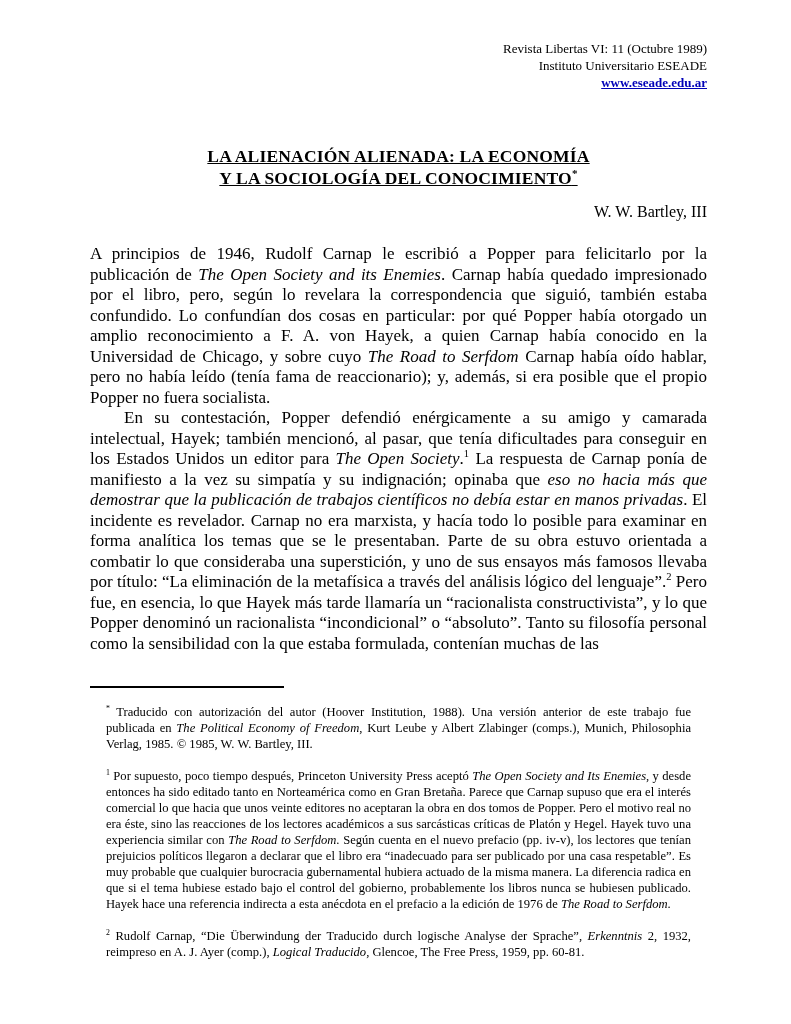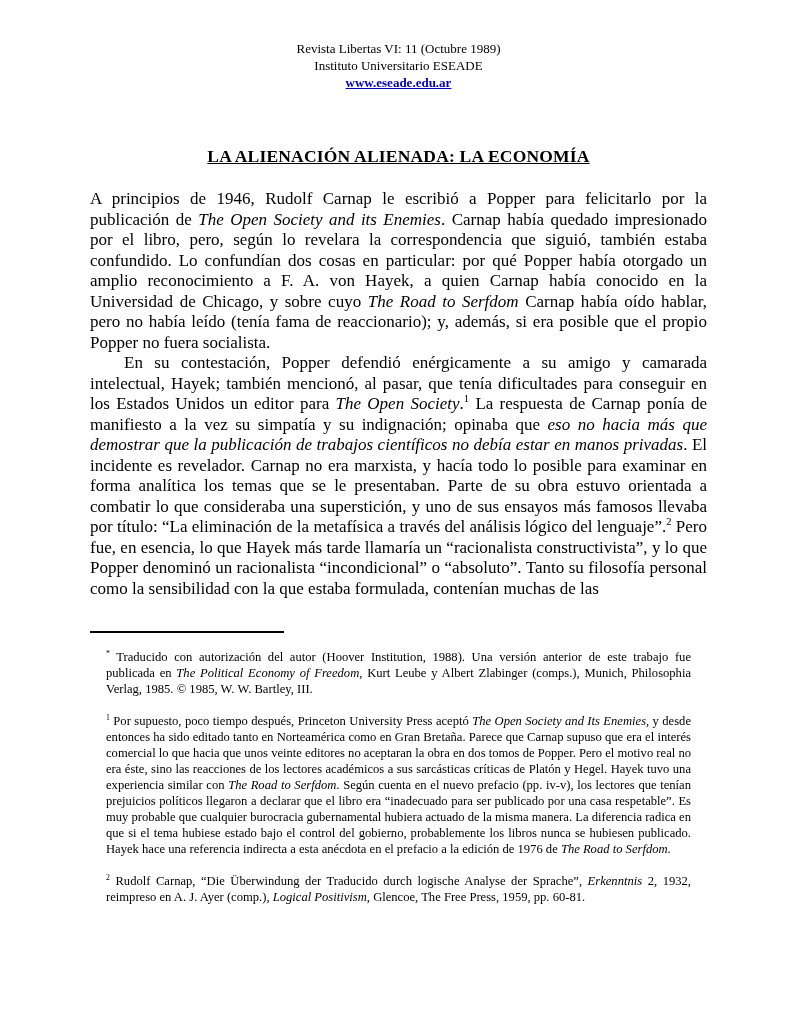--- a/index.html
+++ b/index.html
@@ -14,21 +14,21 @@
   .page {
     box-sizing: border-box;
     width: 791px;
     height: 1024px;
     padding: 40px 84px 0 90px;
     overflow: hidden;
     background: #ffffff;
   }
   
   .journal-header {
-    text-align: center;
+    text-align: right;
     font-size: 13px;
     line-height: 17px;
   }
   .journal-header .line { display: block; }
   .website-link {
     color: #0000b8;
     font-weight: bold;
     text-decoration: underline;
     cursor: pointer;
   }
@@ -91,30 +91,32 @@
 <div class="page">
 
   <header class="journal-header">
     <span class="line">Revista Libertas VI: 11 (Octubre 1989)</span>
     <span class="line">Instituto Universitario ESEADE</span>
     <span class="line"><a class="website-link">www.eseade.edu.ar</a></span>
   </header>
 
   <h1 class="article-title">
     <span class="tline">LA ALIENACIÓN ALIENADA: LA ECONOMÍA</span>
+    <span class="tline"><span>Y LA SOCIOLOGÍA DEL CONOCIMIENTO</span><sup>*</sup></span>
   </h1>
 
+  <div class="author-byline">W. W. Bartley, III</div>
 
 
   <div class="body-text">
     <p><span>A principios de 1946, Rudolf Carnap le escribió a Popper para felicitarlo por la publicación de </span><span class="it">The Open Society and its Enemies</span><span>. Carnap había quedado impresionado por el libro, pero, según lo revelara la correspondencia que siguió, también estaba confundido. Lo confundían dos cosas en particular: por qué Popper había otorgado un amplio reconocimiento a F. A. von Hayek, a quien Carnap había conocido en la Universidad de Chicago, y sobre cuyo </span><span class="it">The Road to Serfdom</span><span> Carnap había oído hablar, pero no había leído (tenía fama de reaccionario); y, además, si era posible que el propio Popper no fuera socialista.</span></p>
     <p class="indented"><span>En su contestación, Popper defendió enérgicamente a su amigo y camarada intelectual, Hayek; también mencionó, al pasar, que tenía dificultades para conseguir en los Estados Unidos un editor para </span><span class="it">The Open Society</span><span>.</span><sup>1</sup><span> La respuesta de Carnap ponía de manifiesto a la vez su simpatía y su indignación; opinaba que </span><span class="it">eso no hacia más que demostrar que la publicación de trabajos científicos no debía estar en manos privadas</span><span>. El incidente es revelador. Carnap no era marxista, y hacía todo lo posible para examinar en forma analítica los temas que se le presentaban. Parte de su obra estuvo orientada a combatir lo que consideraba una superstición, y uno de sus ensayos más famosos llevaba por título: “La eliminación de la metafísica a través del análisis lógico del lenguaje”.</span><sup>2</sup><span> Pero fue, en esencia, lo que Hayek más tarde llamaría un “racionalista constructivista”, y lo que Popper denominó un racionalista “incondicional” o “absoluto”. Tanto su filosofía personal como la sensibilidad con la que estaba formulada, contenían muchas de las</span></p>
   </div>
 
   <div class="footnote-rule"></div>
 
   <div class="footnotes">
     <p><sup>*</sup><span> Traducido con autorización del autor (Hoover Institution, 1988). Una versión anterior de este trabajo fue publicada en </span><span class="it">The Political Economy of Freedom</span><span>, Kurt Leube y Albert Zlabinger (comps.), Munich, Philosophia Verlag, 1985. © 1985, W. W. Bartley, III.</span></p>
     <p><sup>1</sup><span> Por supuesto, poco tiempo después, Princeton University Press aceptó </span><span class="it">The Open Society and Its Enemies</span><span>, y desde entonces ha sido editado tanto en Norteamérica como en Gran Bretaña. Parece que Carnap supuso que era el interés comercial lo que hacia que unos veinte editores no aceptaran la obra en dos tomos de Popper. Pero el motivo real no era éste, sino las reacciones de los lectores académicos a sus sarcásticas críticas de Platón y Hegel. Hayek tuvo una experiencia similar con </span><span class="it">The Road to Serfdom</span><span>. Según cuenta en el nuevo prefacio (pp. iv-v), los lectores que tenían prejuicios políticos llegaron a declarar que el libro era “inadecuado para ser publicado por una casa respetable”. Es muy probable que cualquier burocracia gubernamental hubiera actuado de la misma manera. La diferencia radica en que si el tema hubiese estado bajo el control del gobierno, probablemente los libros nunca se hubiesen publicado. Hayek hace una referencia indirecta a esta anécdota en el prefacio a la edición de 1976 de </span><span class="it">The Road to Serfdom</span><span>.</span></p>
-    <p><sup>2</sup><span> Rudolf Carnap, “Die Überwindung der Traducido durch logische Analyse der Sprache”, </span><span class="it">Erkenntnis</span><span> 2, 1932, reimpreso en A. J. Ayer (comp.), </span><span class="it">Logical Positivism</span><span>, Glencoe, The Free Press, 1959, pp. 60-81.</span></p>
+    <p><sup>2</sup><span> Rudolf Carnap, “Die Überwindung der Traducido durch logische Analyse der Sprache”, </span><span class="it">Erkenntnis</span><span> 2, 1932, reimpreso en A. J. Ayer (comp.), </span><span class="it">Logical Traducido</span><span>, Glencoe, The Free Press, 1959, pp. 60-81.</span></p>
   </div>
 
 </div>
 
 </body></html>

